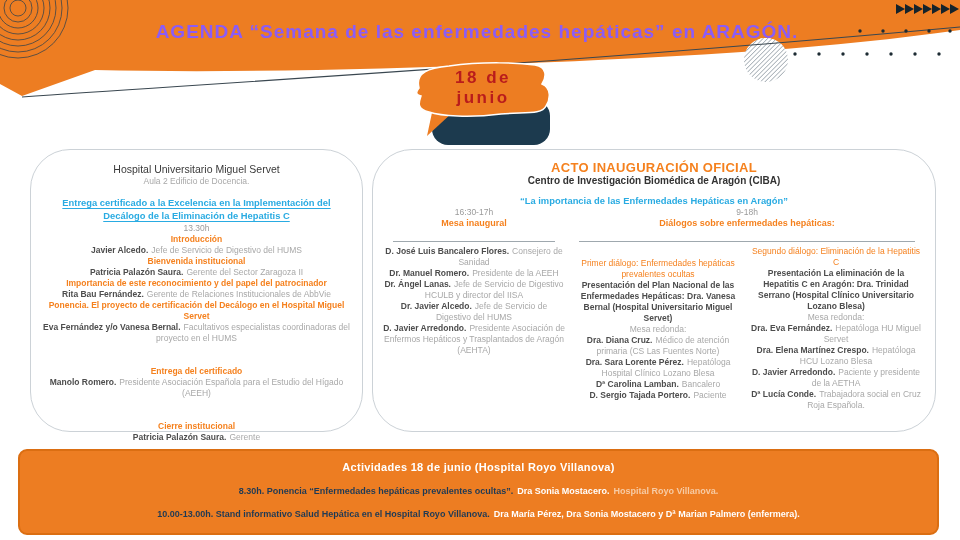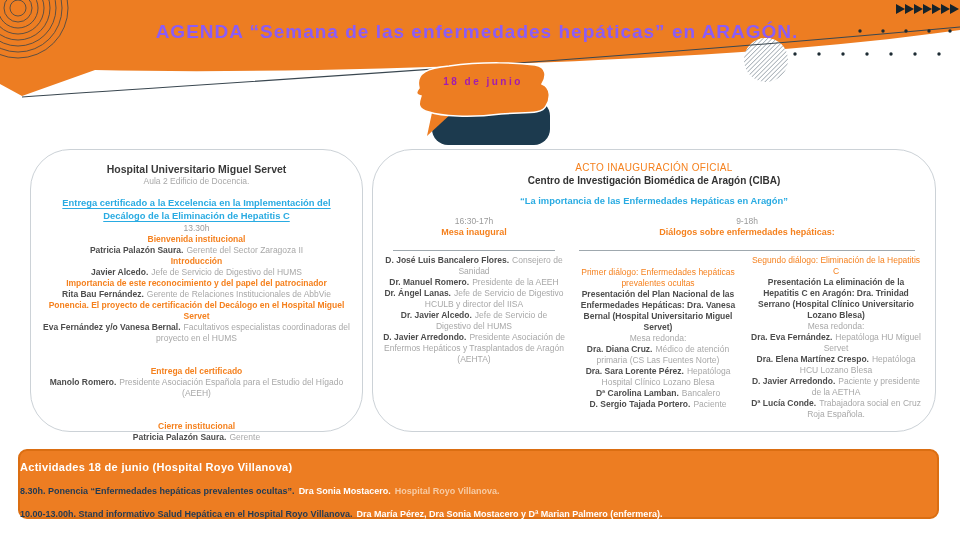--- a/index.html
+++ b/index.html
@@ -11,65 +11,65 @@
   }
   
   .banner-svg{position:absolute;left:0;top:0;}
   .banner-title{
     position:absolute;left:88px;top:21px;width:778px;text-align:center;
     font-size:19px;font-weight:bold;letter-spacing:1px;color:#8b5cf6;
     white-space:nowrap;
   }
   .date-badge-wrap{position:absolute;left:405px;top:60px;width:170px;height:90px;}
   .date-badge-text{
-    position:absolute;left:20px;top:16px;width:116px;text-align:center;
-    font-size:10px;font-weight:bold;letter-spacing:2.5px;color:#a21caf;
+    position:absolute;left:20px;top:8px;width:116px;text-align:center;
+    font-size:17px;font-weight:bold;letter-spacing:2.5px;color:#b91c1c;
   }
   
   .panel{
     position:absolute;top:149px;height:283px;box-sizing:border-box;
     border:1.5px solid #CCD2D7;border-radius:40px;background:#fff;
   }
   .panel-left{left:30px;width:333px;padding:13px 9px 0;text-align:center;}
   .panel-right{left:372px;width:564px;padding:12px 8px 0;text-align:center;}
   .panel *{font-size:8.5px;line-height:11px;}
-  .pl-title{font-size:10.5px;line-height:13px;font-weight:bold;color:#3A3A3A;text-align:center;}
+  .pl-title{font-size:10.5px;line-height:13px;font-weight:normal;color:#3A3A3A;text-align:center;}
   .pl-sub{color:#A8A8A8;}
   .pl-link{
     display:block;margin-top:9px;color:#29ABE2;font-weight:bold;
     font-size:9.4px;line-height:13px;text-decoration:underline;text-underline-offset:2px;
   }
   .pl-time{color:#9B9B9B;margin-top:1px;}
   .h-orange{color:#F5811E;font-weight:bold;}
   .name{color:#4D4D4D;font-weight:bold;margin-right:3px;}
   .role{color:#A8A8A8;}
   .gap{margin-top:22px;}
   
-  .pr-title{font-size:10px;line-height:12px;font-weight:normal;color:#F5811E;letter-spacing:.3px;}
+  .pr-title{font-size:13px;line-height:12px;font-weight:bold;color:#F5811E;letter-spacing:.3px;}
   .pr-sub{font-size:10px;line-height:13px;font-weight:bold;color:#333333;}
   .pr-theme{margin-top:8px;font-size:9.4px;line-height:12px;font-weight:bold;color:#29ABE2;}
-  .cols{display:flex;margin-top:9px;text-align:center;}
+  .cols{display:flex;text-align:center;}
   .col-inaugural{width:182px;flex:none;padding:0 2px;}
   .col-dialogos{flex:1;padding:0 2px;}
   .time{color:#9B9B9B;}
   .col-head{
     color:#F5811E;font-weight:bold;font-size:9px;
     border-bottom:1.2px solid #9FA8AE;padding-bottom:12px;margin:0 10px 4px;
   }
   .dcols{display:flex;margin-top:2px;}
   .dcol{flex:1;padding:0 4px;}
   .dcol-first{padding-top:12px;}
   .dialog-title{color:#F5811E;}
   .presentation{color:#4D4D4D;font-weight:bold;}
   .mesa{color:#A8A8A8;}
   
   .activities{
-    position:absolute;left:18px;top:449px;width:921px;height:70px;box-sizing:border-box;
+    position:absolute;left:18px;top:449px;width:921px;height:86px;box-sizing:border-box;
     background:#ED7D22;border:2px solid #DB6E12;border-radius:9px;
-    color:#fff;
+    text-align:center;color:#fff;
   }
   .act-title{margin-top:10px;font-size:11px;font-weight:bold;letter-spacing:.3px;color:#FFFFFF;}
   .act-line{margin-top:13px;font-size:9px;font-weight:bold;}
   .act-line span + span{margin-left:4px;}
   .seg-dark{color:#1F3A55;}
   .seg-white{color:#FFFFFF;}
   .seg-light{color:#F7CBA4;}
 </style>
 </head>
 <body>
@@ -143,26 +143,26 @@
   <div class="date-badge-text">18 de junio</div>
 </div>
 
 <div class="panel panel-left">
   <div class="pl-title">Hospital Universitario Miguel Servet</div>
   <div class="pl-sub">Aula 2 Edificio de Docencia.</div>
   <a class="pl-link">Entrega certificado a la Excelencia en la Implementación del Decálogo de la Eliminación de Hepatitis C</a>
   <div class="pl-time">13.30h</div>
 
   <div>
+    <div class="h-orange">Introducción</div>
+    <div><span class="name">Javier Alcedo.</span><span class="role">Jefe de Servicio de Digestivo del HUMS</span></div>
+  </div>
+  <div>
     <div class="h-orange">Bienvenida institucional</div>
     <div><span class="name">Patricia Palazón Saura.</span><span class="role">Gerente del Sector Zaragoza II</span></div>
-  </div>
-  <div>
-    <div class="h-orange">Introducción</div>
-    <div><span class="name">Javier Alcedo.</span><span class="role">Jefe de Servicio de Digestivo del HUMS</span></div>
   </div>
   <div>
     <div class="h-orange">Importancia de este reconocimiento y del papel del patrocinador</div>
     <div><span class="name">Rita Bau Fernández.</span><span class="role">Gerente de Relaciones Institucionales de AbbVie</span></div>
   </div>
   <div>
     <div class="h-orange">Ponencia. El proyecto de certificación del Decálogo en el Hospital Miguel Servet</div>
     <div><span class="name">Eva Fernández y/o Vanesa Bernal.</span><span class="role">Facultativos especialistas coordinadoras del proyecto en el HUMS</span></div>
   </div>
   <div class="gap">

